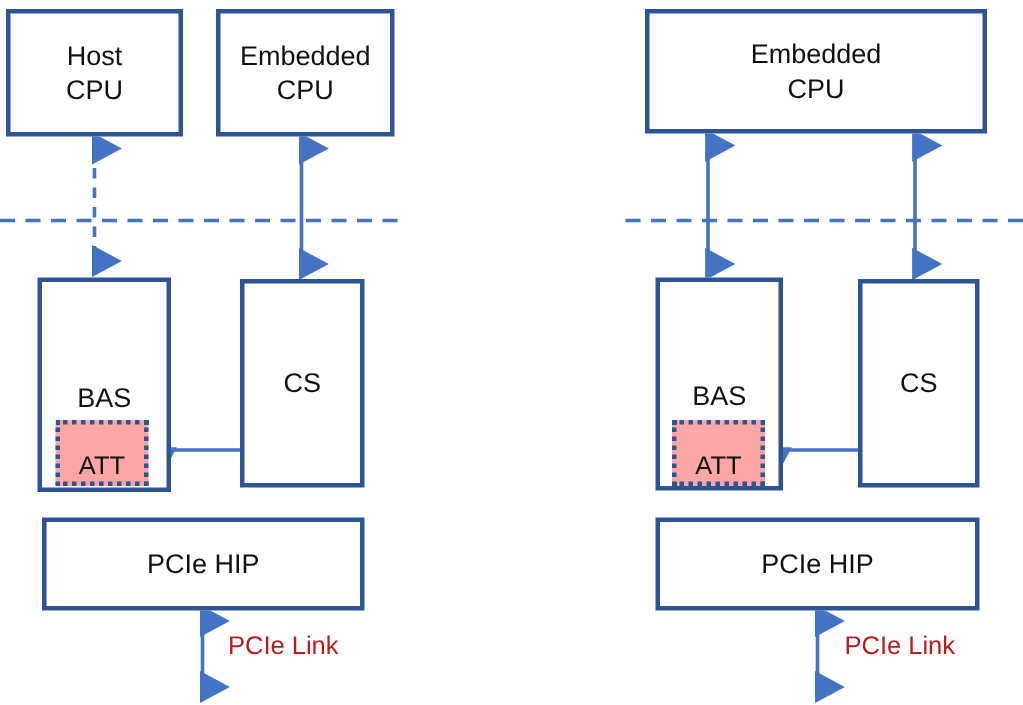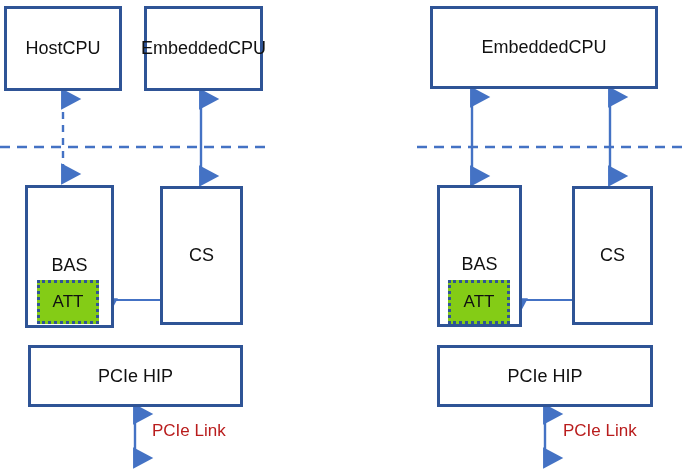--- a/index.html
+++ b/index.html
@@ -33,34 +33,34 @@
     box-sizing: border-box;
     border: 3px solid #2F5496;
     background: #ffffff;
     display: flex;
     align-items: center;
     justify-content: center;
     text-align: center;
     line-height: 1.25;
   }
   .node-box.two-line {
-    flex-direction: row;
+    flex-direction: column;
   }
   .node-label {
     font-size: 18px;
     color: #111111;
     white-space: pre;
   }
   .att-box {
     position: absolute;
     box-sizing: border-box;
     border: 3px dotted #2F5496;
-    background: #84cc16;
+    background: #fca5a5;
     display: flex;
-    align-items: center;
+    align-items: flex-end;
     justify-content: center;
   }
   .att-box .node-label { font-size: 17px; }
   .edge-label {
     position: absolute;
     font-size: 17px;
     color: #b91c1c;
     white-space: nowrap;
   }
 </style>

